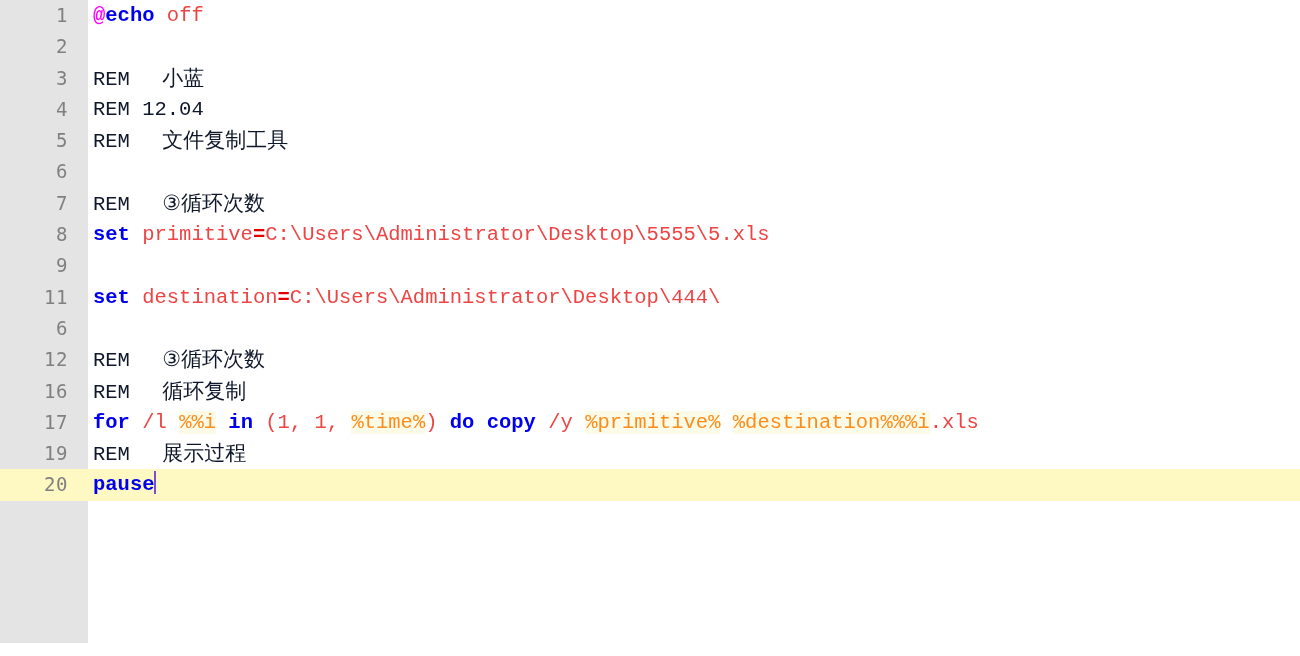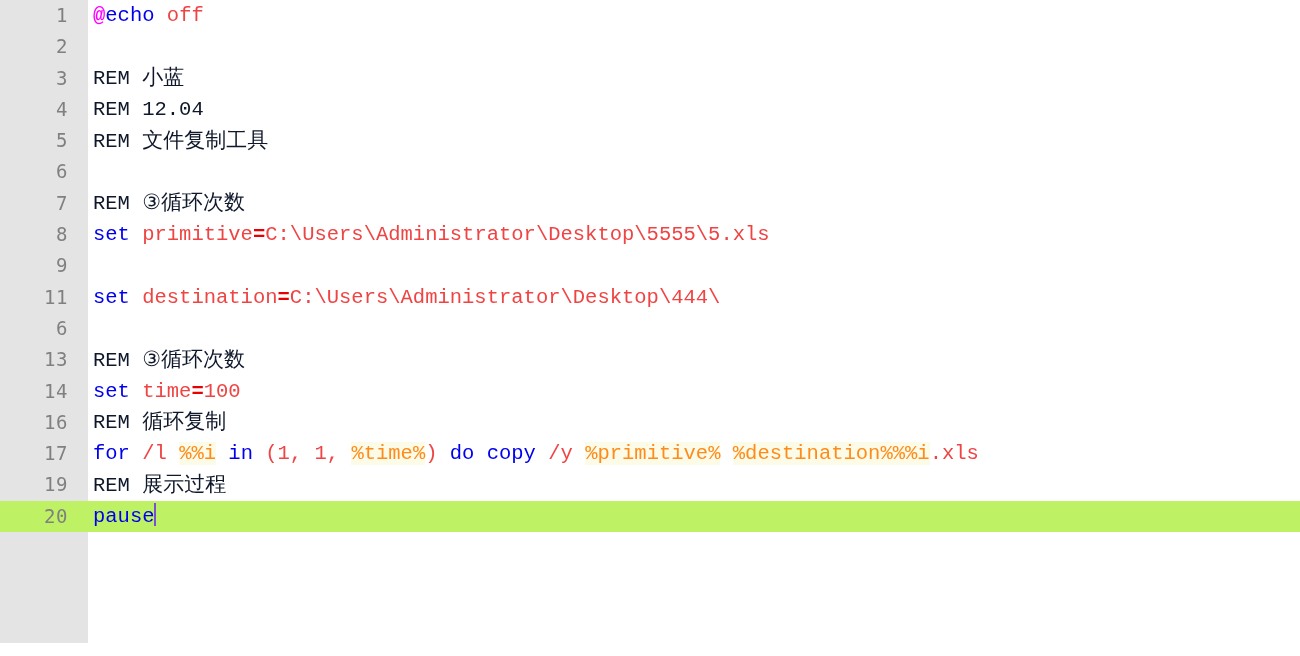--- a/index.html
+++ b/index.html
@@ -39,21 +39,21 @@
   .line {
     position: relative;
     height: 31.3px;
     line-height: 31.3px;
     white-space: pre;
     display: flex;
     align-items: center;
   }
 
   .line.current {
-    background: #bef264;
+    background: #fef9c3;
   }
 
   .ln {
     width: 68px;
     min-width: 68px;
     padding-right: 20px;
     text-align: right;
     color: #808080;
     font-family: "DejaVu Sans Mono", "Liberation Mono", monospace;
     font-size: 19px;
@@ -66,30 +66,31 @@
     flex: 1;
     padding-left: 5px;
     font-family: "Liberation Mono", "DejaVu Sans Mono", monospace;
     font-size: 20.5px;
     letter-spacing: 0px;
     color: #000000;
     white-space: pre;
   }
 
   
-  .t-cmd      { color: #0000ee; font-weight: normal; }
+  .t-cmd      { color: #0000ee; font-weight: bold; }
   .t-at       { color: #ff00ff; font-weight: bold; }
   .t-plain    { color: #ef4444; }
   .t-comment  { color: #0f172a; }
   .t-eq       { color: #e80000; font-weight: bold; }
   .t-var      { color: #ff8c1a; background: #fbfbe8; }
 
   .cjk {
-    font-family: Liberation Serif, serif;
+    font-family: Liberation Sans, sans-serif;
     font-size: 21px;
+    margin-left: 20px;
   }
 
   
   .caret {
     display: inline-block;
     width: 2px;
     height: 23px;
     background: #7b50d0;
     vertical-align: -4px;
     margin-left: -1px;
@@ -105,20 +106,19 @@
       <div class="line"><div class="ln">2</div><div class="code"></div></div>
       <div class="line"><div class="ln">3</div><div class="code"><span class="t-comment">REM </span><span class="t-comment cjk">小蓝</span></div></div>
       <div class="line"><div class="ln">4</div><div class="code"><span class="t-comment">REM 12.04</span></div></div>
       <div class="line"><div class="ln">5</div><div class="code"><span class="t-comment">REM </span><span class="t-comment cjk">文件复制工具</span></div></div>
       <div class="line"><div class="ln">6</div><div class="code"></div></div>
       <div class="line"><div class="ln">7</div><div class="code"><span class="t-comment">REM </span><span class="t-comment cjk">③循环次数</span></div></div>
       <div class="line"><div class="ln">8</div><div class="code"><span class="t-cmd">set</span><span class="t-plain"> primitive</span><span class="t-eq">=</span><span class="t-plain">C:\Users\Administrator\Desktop\5555\5.xls</span></div></div>
       <div class="line"><div class="ln">9</div><div class="code"></div></div>
       <div class="line"><div class="ln">11</div><div class="code"><span class="t-cmd">set</span><span class="t-plain"> destination</span><span class="t-eq">=</span><span class="t-plain">C:\Users\Administrator\Desktop\444\</span></div></div>
       <div class="line"><div class="ln">6</div><div class="code"></div></div>
-      <div class="line"><div class="ln">13</div><div class="code"><span class="t-comment">REM </span><span class="t-comment cjk">③循环次数</span></div></div>
-      <div class="line"><div class="ln">14</div><div class="code"><span class="t-cmd">set</span><span class="t-plain"> time</span><span class="t-eq">=</span><span class="t-plain">100</span></div></div>
+      <div class="line"><div class="ln">12</div><div class="code"><span class="t-comment">REM </span><span class="t-comment cjk">③循环次数</span></div></div>
       <div class="line"><div class="ln">16</div><div class="code"><span class="t-comment">REM </span><span class="t-comment cjk">循环复制</span></div></div>
       <div class="line"><div class="ln">17</div><div class="code"><span class="t-cmd">for</span><span class="t-plain"> /l </span><span class="t-var">%%i</span><span class="t-plain"> </span><span class="t-cmd">in</span><span class="t-plain"> (1, 1, </span><span class="t-var">%time%</span><span class="t-plain">) </span><span class="t-cmd">do</span><span class="t-plain"> </span><span class="t-cmd">copy</span><span class="t-plain"> /y </span><span class="t-var">%primitive%</span><span class="t-plain"> </span><span class="t-var">%destination%%%i</span><span class="t-plain">.xls</span></div></div>
       <div class="line"><div class="ln">19</div><div class="code"><span class="t-comment">REM </span><span class="t-comment cjk">展示过程</span></div></div>
       <div class="line current"><div class="ln">20</div><div class="code"><span class="t-cmd">pause</span><span class="caret"></span></div></div>
     </div>
 </div>
 
 </body></html>

